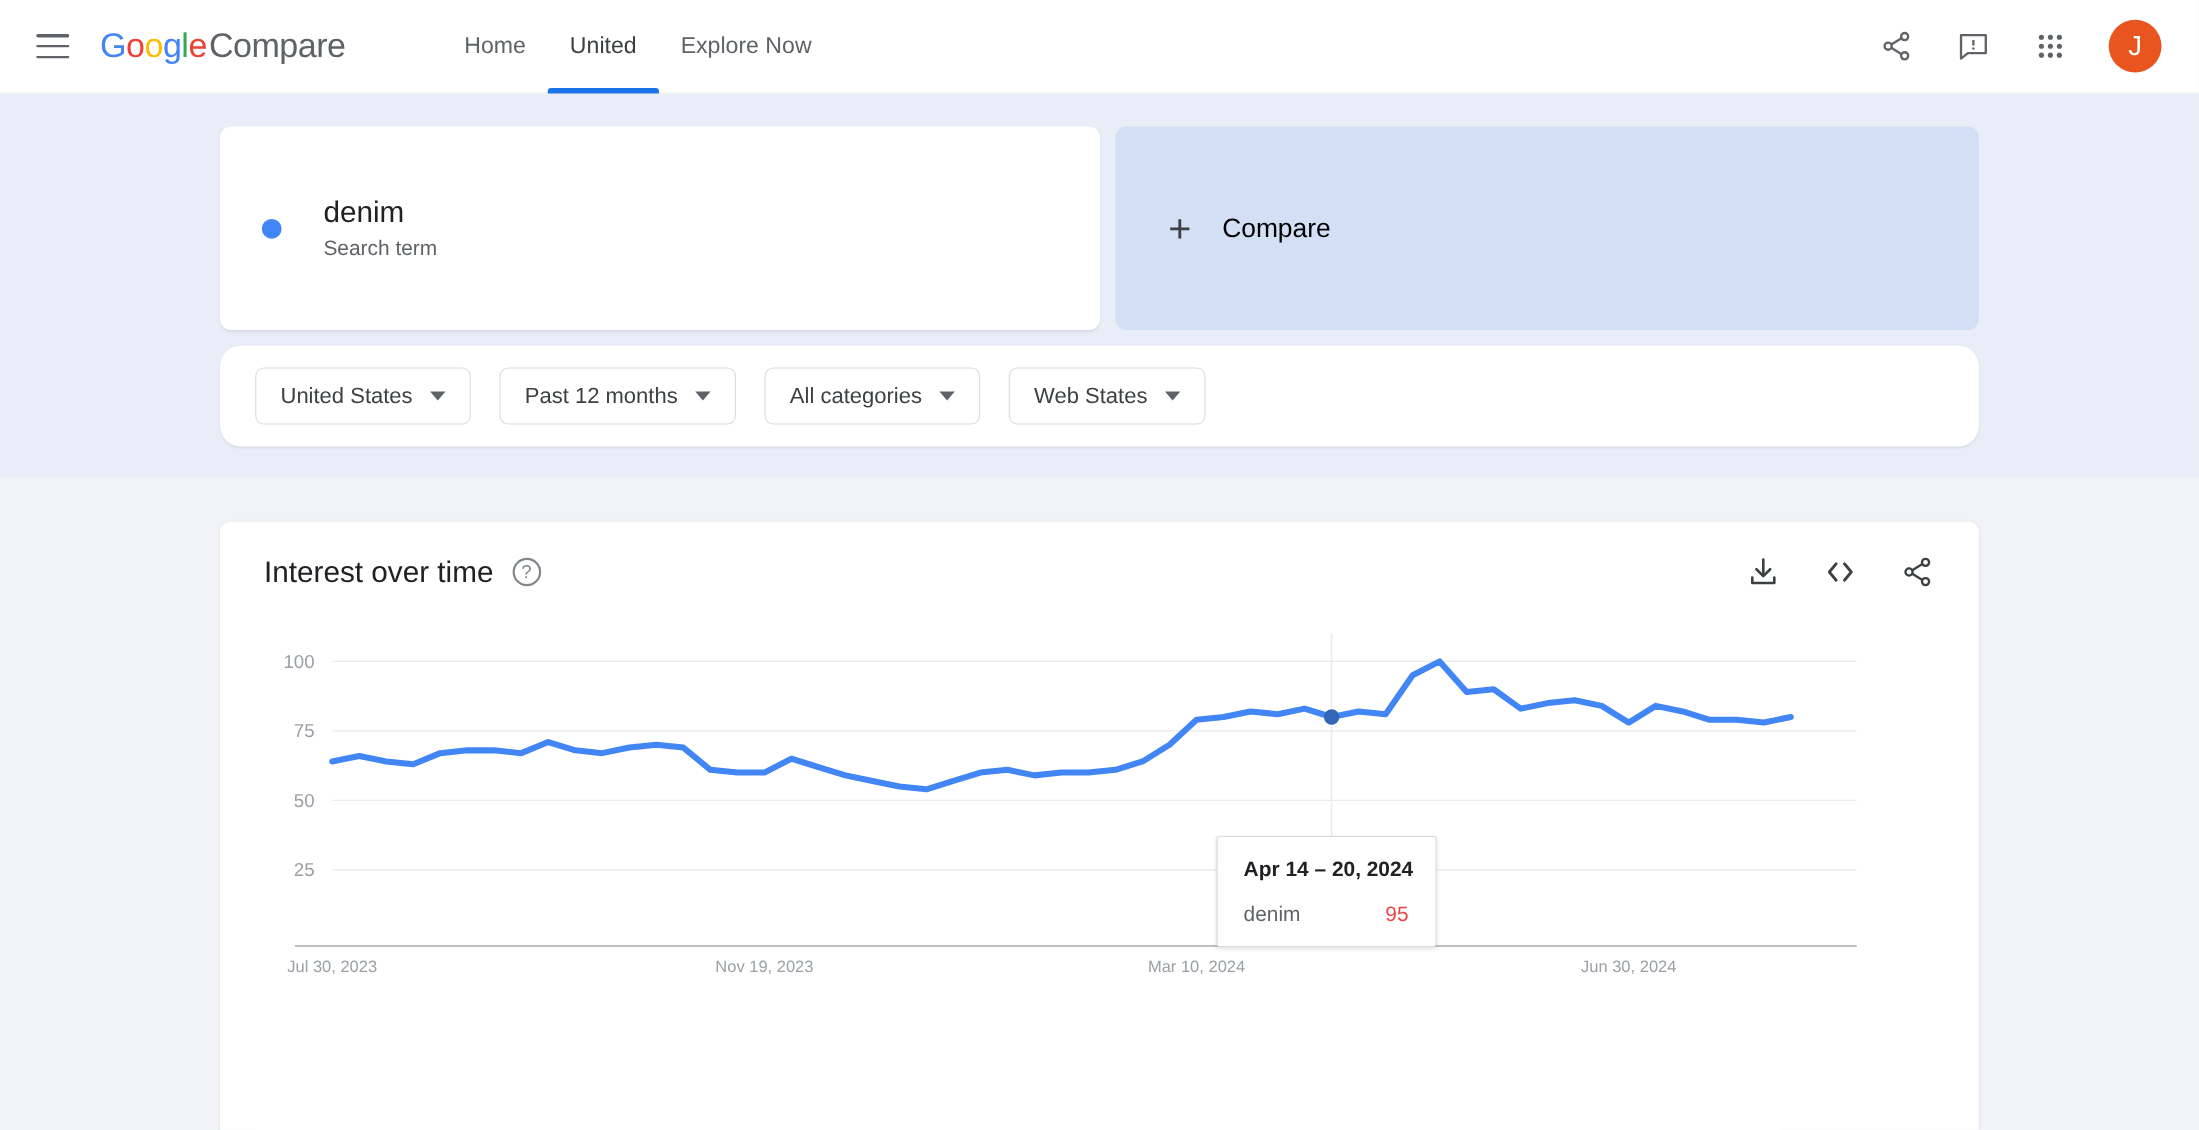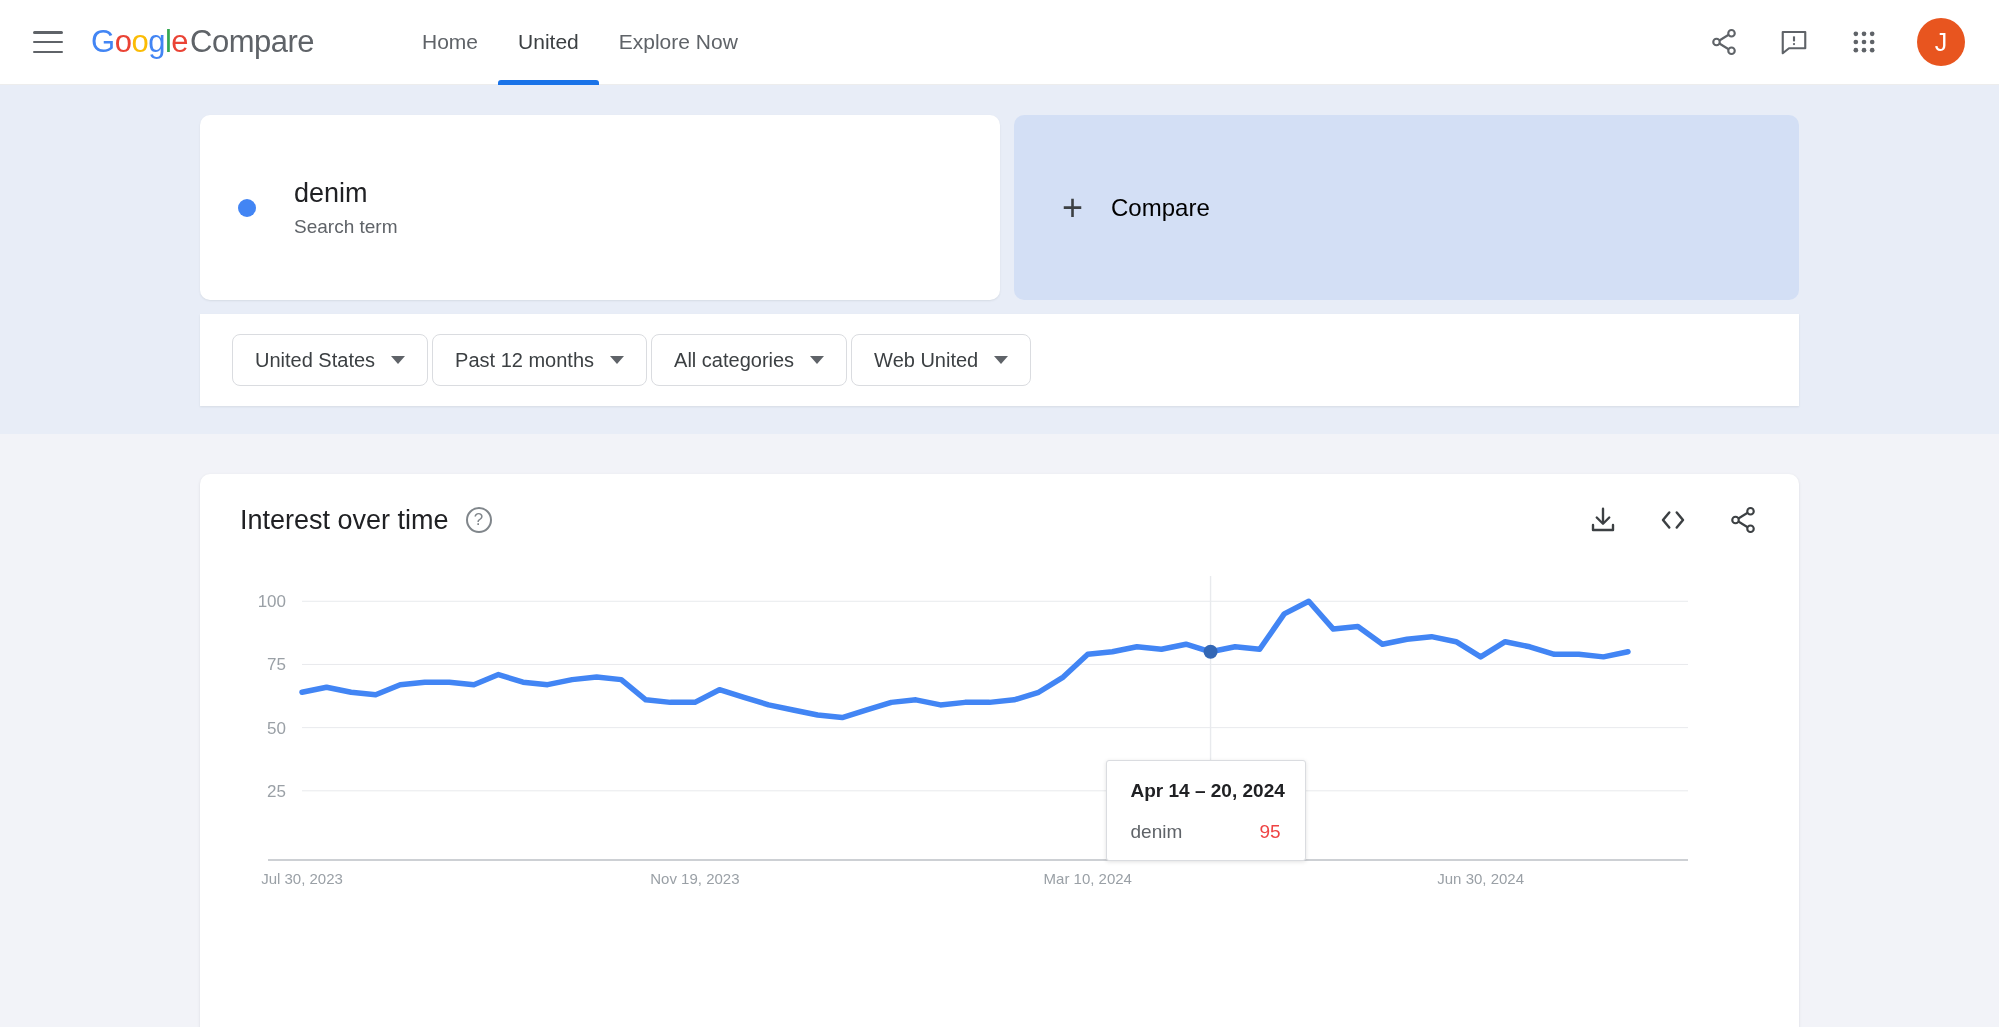--- a/index.html
+++ b/index.html
@@ -71,22 +71,22 @@
 
   .compare-card {
     flex:1 1 auto; height:185px; background:#D3DFF5; border-radius:10px;
     display:flex; align-items:center; padding-left:48px;
     color:#3C4043; cursor:pointer;
   }
   .compare-plus { font-size:36px; font-weight:300; color:#3C4043; margin-right:28px; line-height:1; }
   .compare-label { font-size:24px; color:#000000; }
 
   .filter-bar {
-    margin:14px 200px 0 200px; background:#FFFFFF; border-radius:0;
-    height:92px; display:flex; align-items:center; padding-left:32px; gap:4px;
+    margin:14px 200px 0 200px; background:#FFFFFF; border-radius:19px;
+    height:92px; display:flex; align-items:center; padding-left:32px; gap:26px;
     box-shadow:0 1px 2px rgba(60,64,67,.10);
   }
   .chip {
     height:52px; border:1px solid #DADCE0; border-radius:8px; background:#fff;
     display:flex; align-items:center; padding:0 22px; gap:16px; cursor:pointer;
     font-size:20px; color:#3C4043; white-space:nowrap;
   }
   .caret {
     width:0; height:0; border-left:7px solid transparent; border-right:7px solid transparent;
     border-top:8px solid #5F6368;
@@ -207,21 +207,21 @@
     </div>
     <div class="chip">
       <span>Past 12 months</span>
       <span class="caret"></span>
     </div>
     <div class="chip">
       <span>All categories</span>
       <span class="caret"></span>
     </div>
     <div class="chip">
-      <span>Web United</span>
+      <span>Web States</span>
       <span class="caret"></span>
     </div>
   </div>
 </div>
 
 <div class="chart-card">
   <div class="chart-head">
     <div class="chart-title">Interest over time</div>
     <div class="help-icon">?</div>
     <div class="chart-actions">

